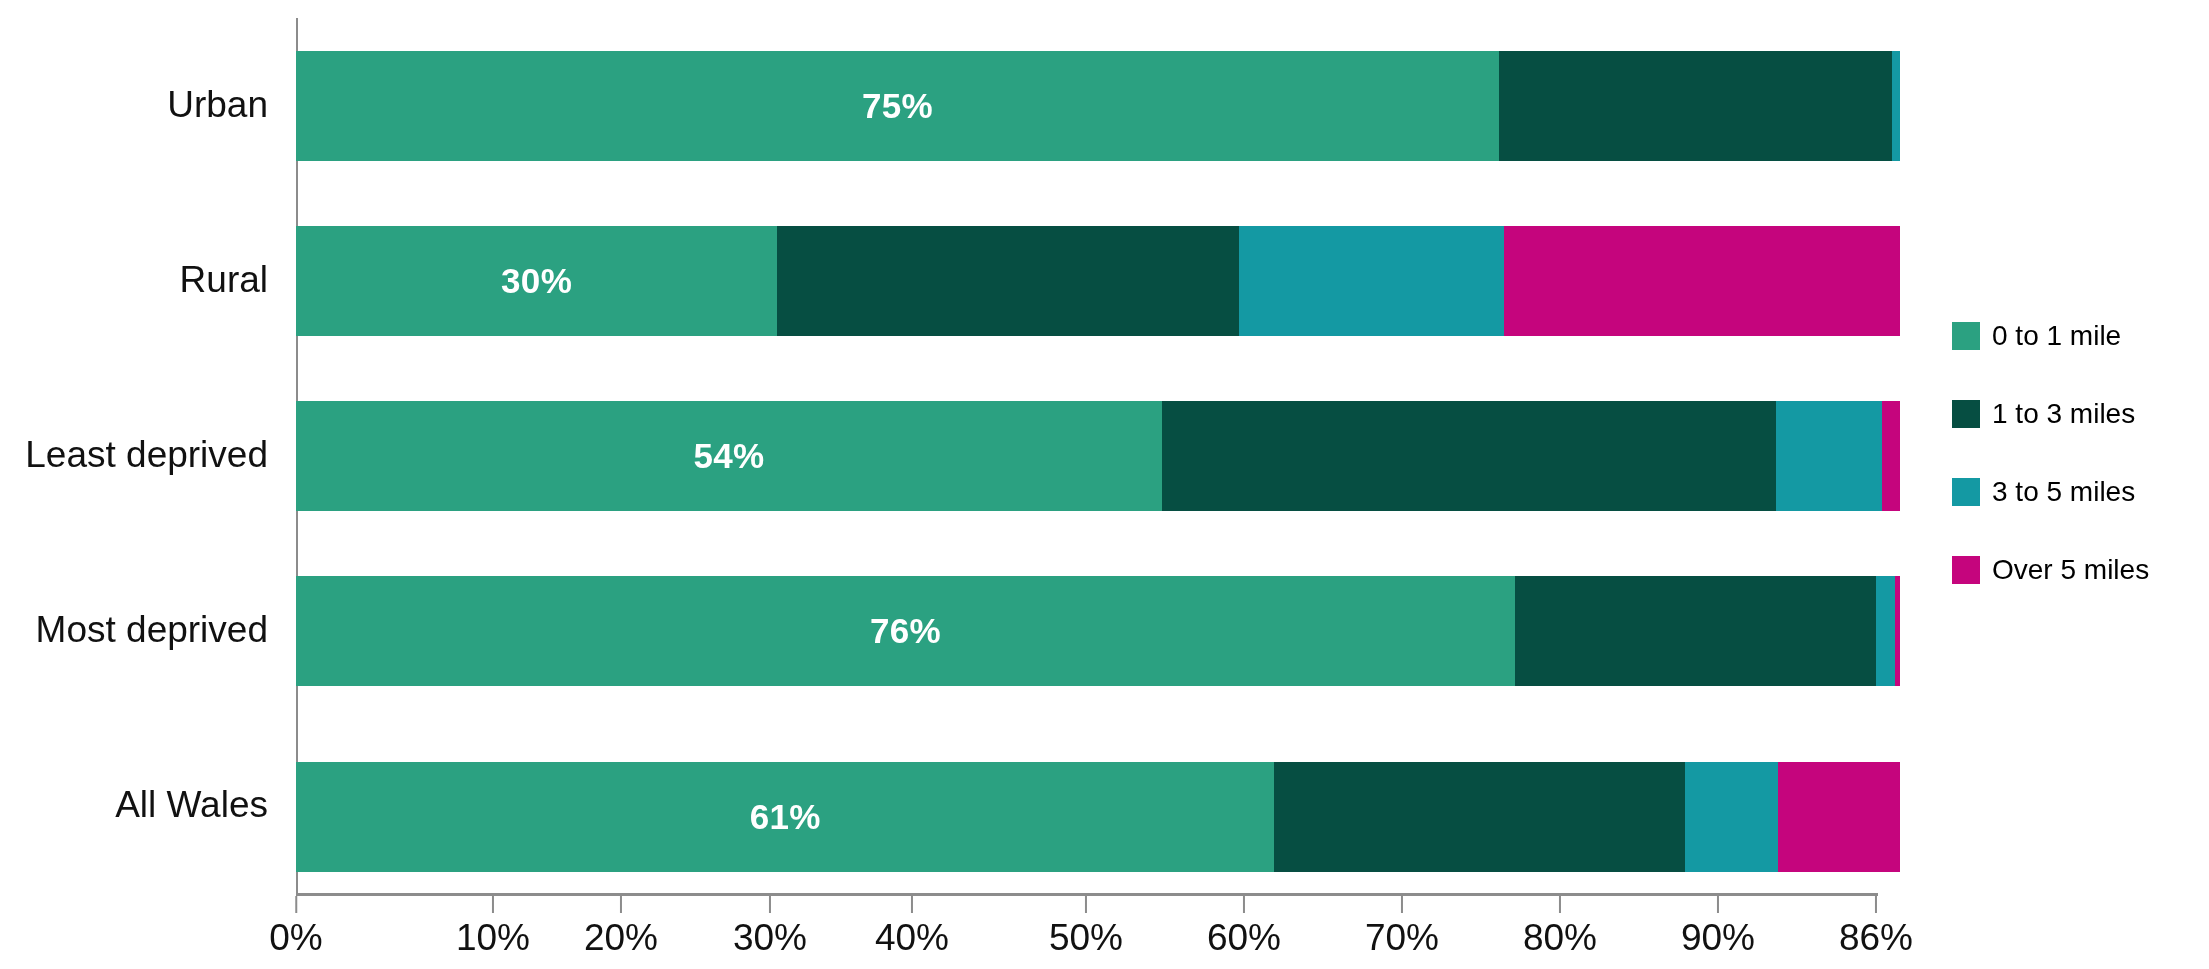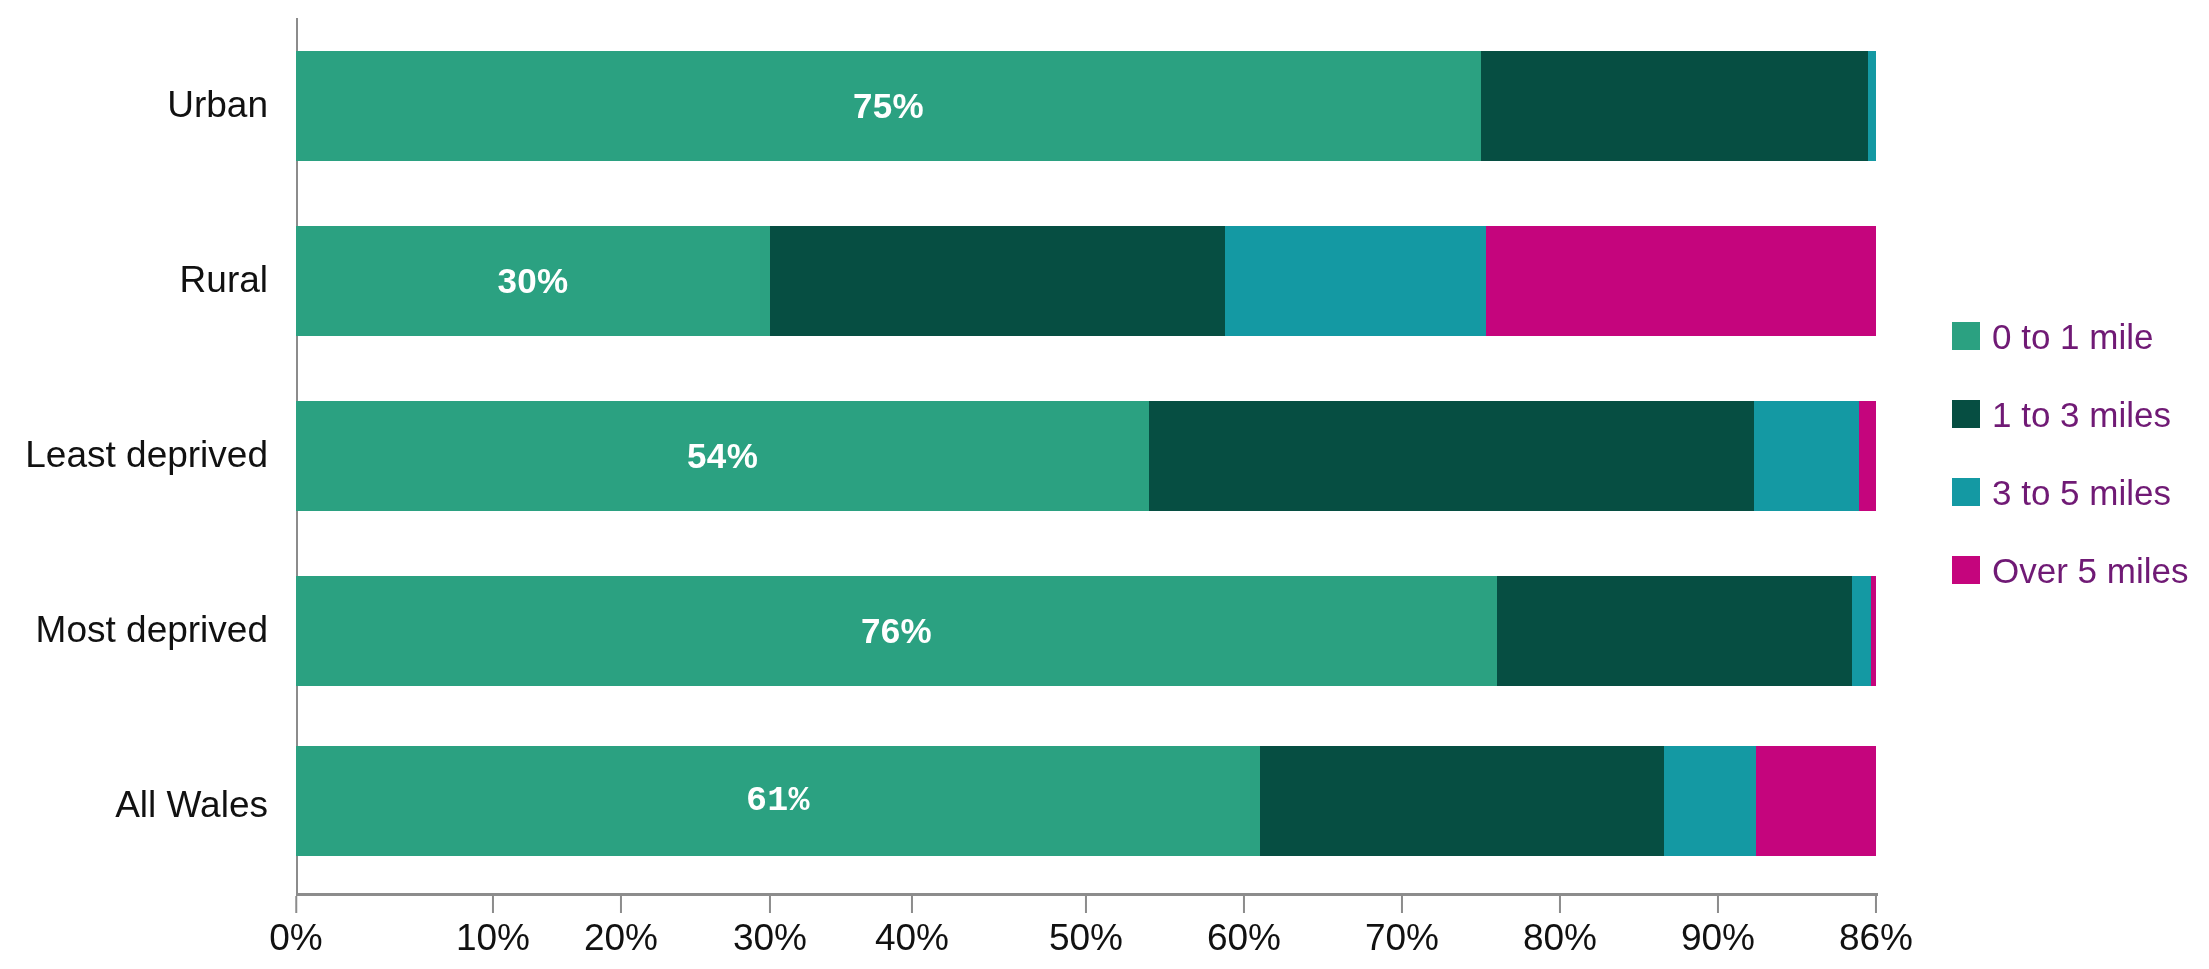--- a/index.html
+++ b/index.html
@@ -21,20 +21,21 @@
   }
 
   
   
   .plot-area {
     position: absolute;
     left: 296px;
     top: 18px;
     width: 1580px;
     height: 875px;
+    padding-left: 24px;
   }
 
   .axis-line {
     position: absolute;
     left: 296px;
     top: 18px;
     width: 2px;
     height: 875px;
     background: #8c8c8c;
   }
@@ -131,22 +132,22 @@
     height: 52px;
     margin-bottom: 26px;
   }
   .legend-swatch {
     width: 28px;
     height: 28px;
     flex: 0 0 28px;
     margin-right: 12px;
   }
   .legend-text {
-    font-size: 35px;
-    color: #701a75;
+    font-size: 28px;
+    color: #000000;
     white-space: nowrap;
     line-height: 1;
   }
 </style>
 </head>
 <body>
 
 <div id="chart-root">
 
   <div class="axis-line"></div>
@@ -185,21 +186,21 @@
         <div class="seg" style="width: 1.1%; background: rgb(197, 5, 125);"></div>
       </div>
       <div class="bar-row" style="top: 557.5px; height: 110px;">
         <div class="seg" style="width: 76%; background: rgb(43, 161, 129);">
           <span class="seg-label">76%</span>
         </div>
         <div class="seg" style="width: 22.5%; background: rgb(6, 78, 66);"></div>
         <div class="seg" style="width: 1.2%; background: rgb(20, 153, 163);"></div>
         <div class="seg" style="width: 0.3%; background: rgb(197, 5, 125);"></div>
       </div>
-      <div class="bar-row" style="top: 728px; height: 110px; font-family: Liberation Mono, monospace;">
+      <div class="bar-row" style="top: 744px; height: 110px;">
         <div class="seg" style="width: 61%; background: rgb(43, 161, 129);">
           <span class="seg-label">61%</span>
         </div>
         <div class="seg" style="width: 25.6%; background: rgb(6, 78, 66);"></div>
         <div class="seg" style="width: 5.8%; background: rgb(20, 153, 163);"></div>
         <div class="seg" style="width: 7.6%; background: rgb(197, 5, 125);"></div>
       </div>
     </div>
 
   <div class="xticks" id="xticks">

